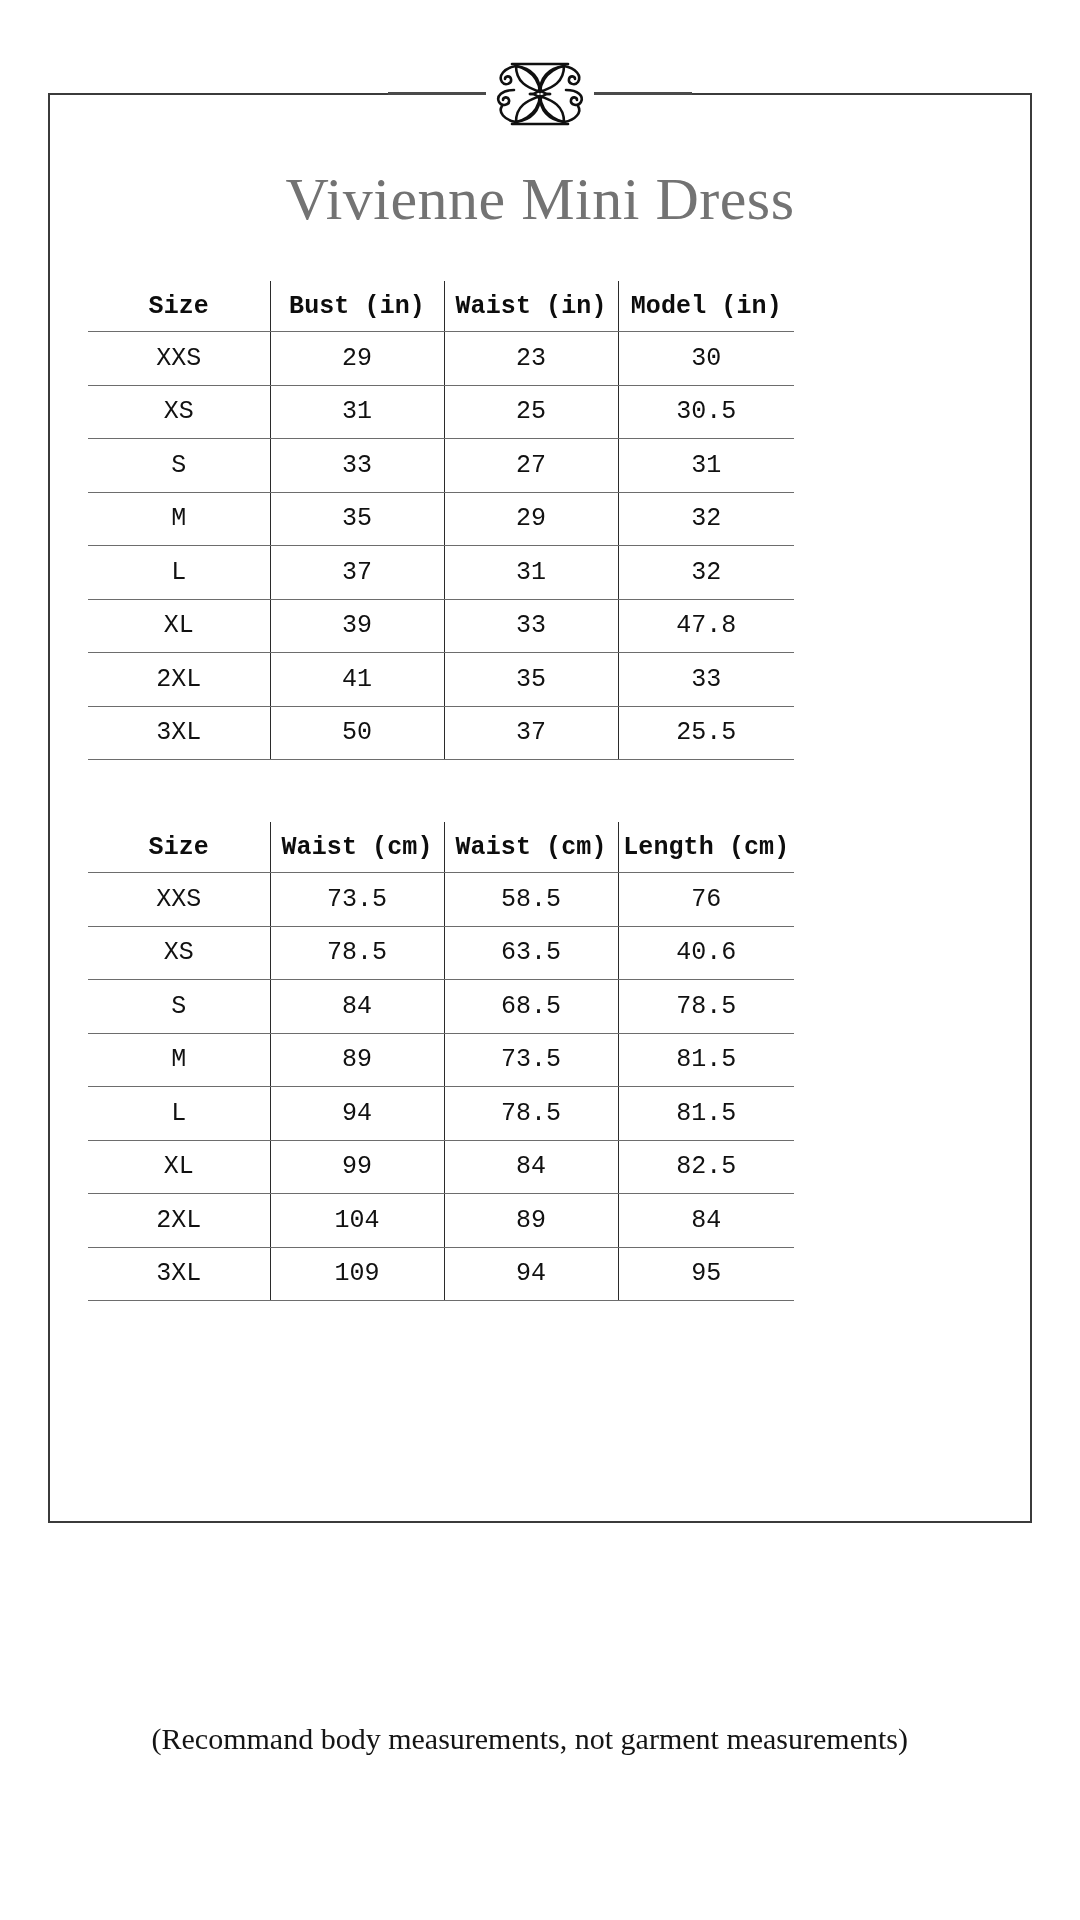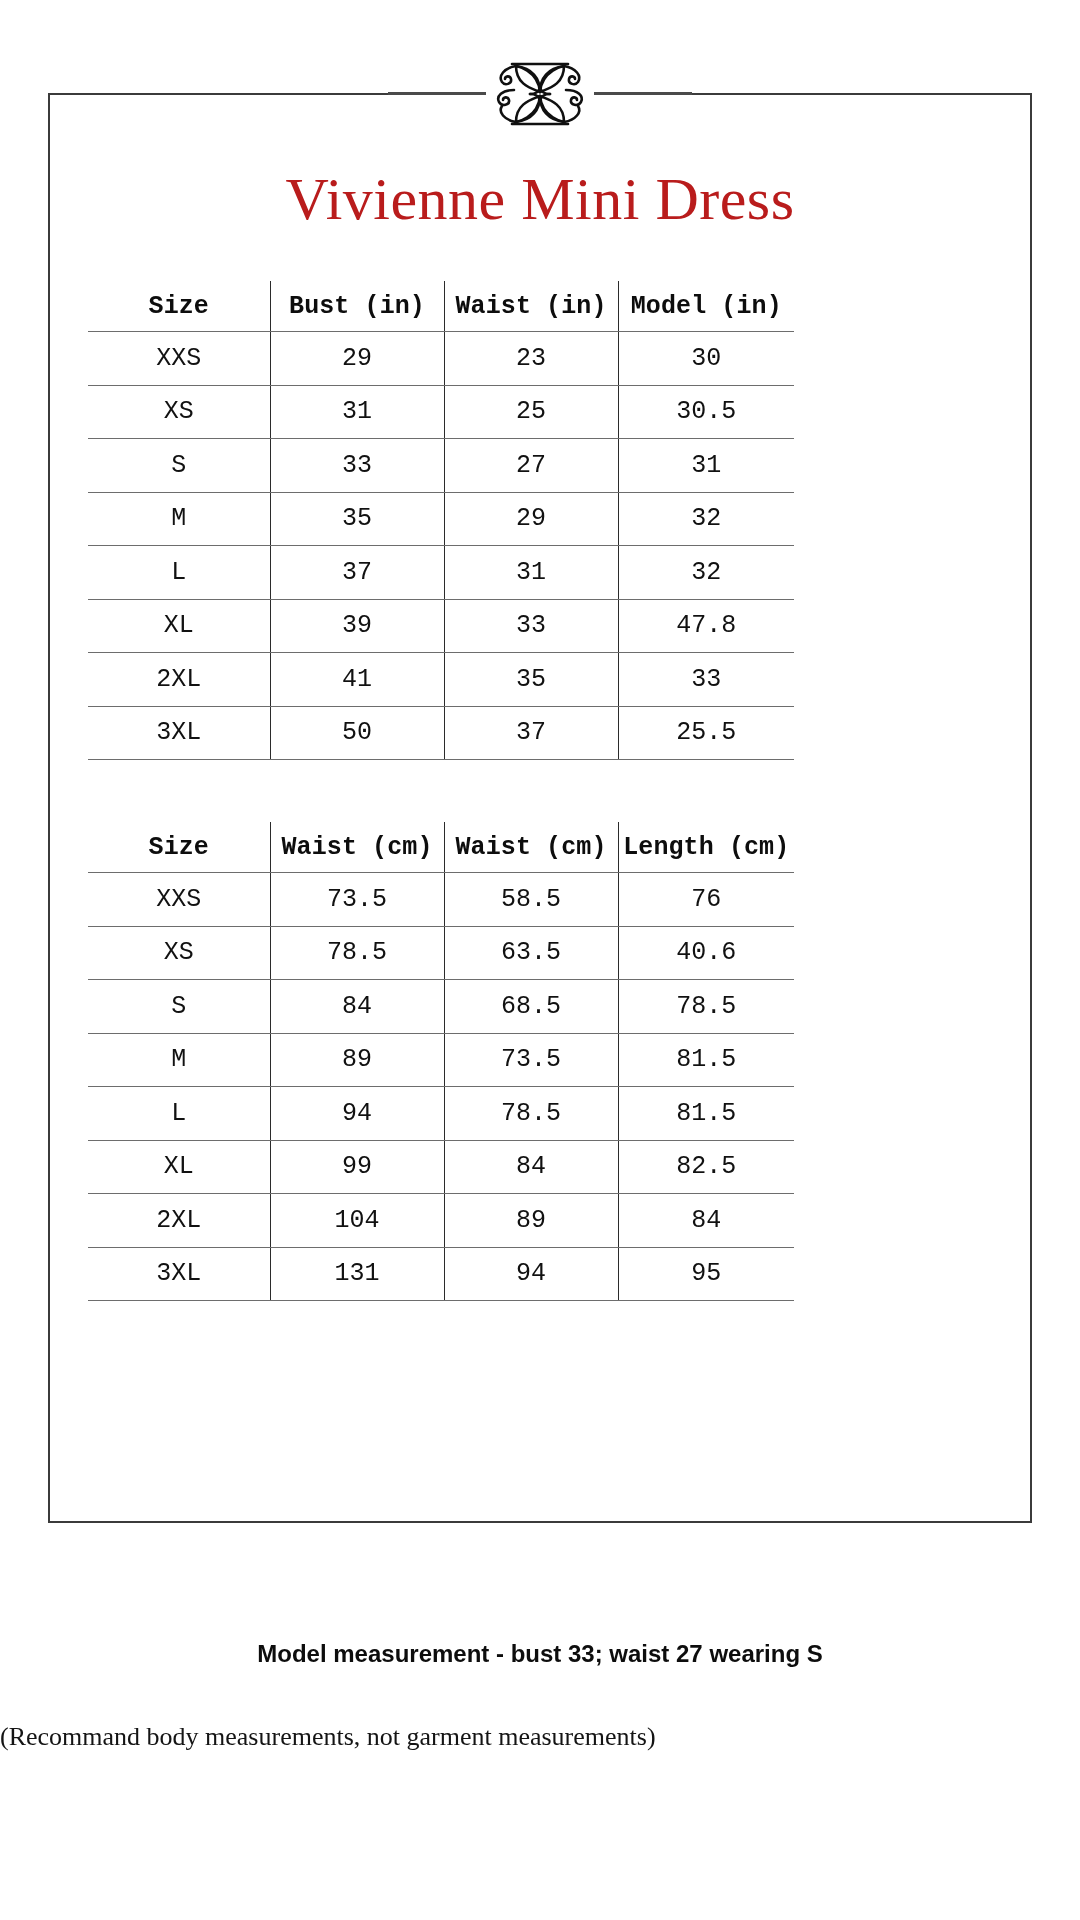--- a/index.html
+++ b/index.html
@@ -73,21 +73,21 @@
   .title {
     position: absolute;
     left: 0;
     top: 165px;
     width: 1080px;
     text-align: center;
     font-family: "Liberation Serif", "DejaVu Serif", serif;
     font-size: 60px;
     font-weight: 400;
     letter-spacing: 0.5px;
-    color: #b91c1c;
+    color: #737373;
     white-space: nowrap;
   }
 
   
   .table-wrap {
     position: absolute;
     left: 88px;
     width: 706px;
   }
   #table-in-wrap { top: 281px; }
@@ -147,23 +147,23 @@
     font-size: 24px;
     font-weight: 700;
     color: #0d0d0d;
     white-space: nowrap;
   }
   .note-serif {
     position: absolute;
     left: 0;
     top: 1722px;
     width: 908px;
-    text-align: left;
+    text-align: right;
     font-family: "Liberation Serif", "DejaVu Serif", serif;
-    font-size: 26px;
+    font-size: 30px;
     font-weight: 400;
     color: #141414;
     white-space: nowrap;
   }
 </style>
 </head>
 <body>
 
 <div class="page">
 
@@ -330,24 +330,23 @@
           <td>82.5</td>
         </tr>
         <tr>
           <td>2XL</td>
           <td>104</td>
           <td>89</td>
           <td>84</td>
         </tr>
         <tr>
           <td>3XL</td>
-          <td>131</td>
+          <td>109</td>
           <td>94</td>
           <td>95</td>
         </tr>
       </tbody>
     </table>
   </div>
 
-  <div class="note-bold">Model measurement - bust 33; waist 27 wearing S</div>
   <div class="note-serif">(Recommand body measurements, not garment  measurements)</div>
 
 </div>
 
 </body></html>

